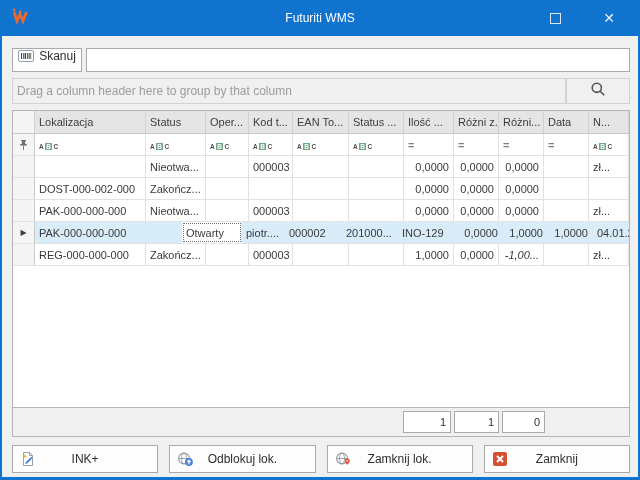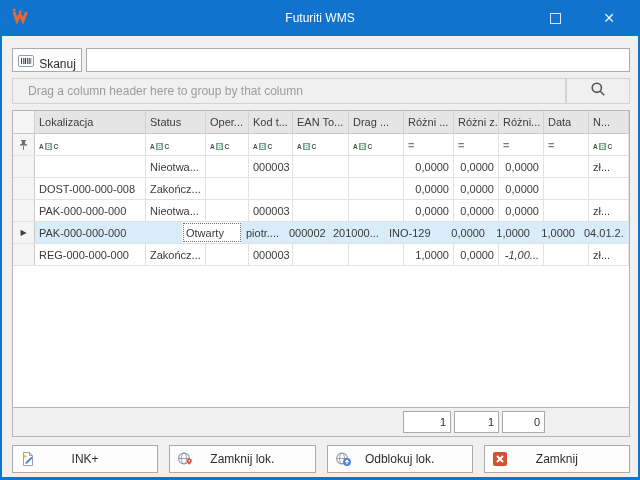--- a/index.html
+++ b/index.html
@@ -7,24 +7,24 @@
   .window { position:relative; width:640px; height:480px; background:#1073cd; }
   .titlebar { position:absolute; top:0; left:0; right:0; height:36px; display:flex; align-items:center; padding:0 10px;border-radius:12px; }
   .logo { flex:none; z-index:2; }
   .title { position:absolute; left:0; right:0; top:0; height:36px; line-height:36px; text-align:center; color:#ffffff; font-size:12px; }
   .winbtns { margin-left:auto; display:flex; align-items:center; gap:24px; z-index:2; padding-right:6px; }
   .maxbtn { width:30px; height:26px; display:flex; align-items:center; justify-content:center; cursor:default; }
   .maxbtn span { width:11px; height:11px; border:1px solid #d9e6f4; display:block; }
   .closebtn { width:30px; height:26px; color:#e9f1f9; font-size:14px; display:flex; align-items:center; justify-content:center; cursor:default; }
   .client { position:absolute; left:2px; right:2px; top:36px; bottom:3px; background:#f0f0f0; }
 
-  .scan-btn { position:absolute; left:10px; top:12px; width:70px; height:24px; background:#fdfdfd; border:1px solid #ababab; display:flex; align-items:flex-end; justify-content:center; gap:5px; font-size:12px; color:#2e2e2e; }
+  .scan-btn { position:absolute; left:10px; top:12px; width:70px; height:24px; background:#fdfdfd; border:1px solid #ababab; display:flex; align-items:flex-start; justify-content:center; gap:5px; font-size:12px; color:#2e2e2e; }
   .scan-input { position:absolute; left:84px; top:12px; right:8px; height:24px; background:#ffffff; border:1px solid #ababab; font-size:12px; padding:0 4px; font-family:"Liberation Sans",sans-serif; }
 
-  .group-panel { position:absolute; left:10px; top:42px; right:72px; height:26px; border:1px solid #d2d2d2; background:#f0f0f0; display:flex; align-items:center; padding-left:15px; color:#9c9c9c; font-size:12px; }
+  .group-panel { position:absolute; left:10px; top:42px; right:72px; height:26px; border:1px solid #d2d2d2; background:#f0f0f0; display:flex; align-items:center; padding-left:4px; color:#9c9c9c; font-size:12px; }
   .search-btn { position:absolute; top:42px; right:8px; width:64px; height:26px; border:1px solid #d2d2d2; background:#f0f0f0; display:flex; align-items:center; justify-content:center; }
 
   .grid { position:absolute; left:10px; right:8px; top:74px; bottom:40px; background:#ffffff; border:1px solid #b5b5b5; overflow:hidden; font-size:11px; color:#3a3a3a; }
   .gtable { position:absolute; top:0; left:0; right:0; }
   .row { display:flex; height:22px; border-bottom:1px solid #e2e2e2; background:#fff; }
   .hrow { height:23px; background:#e5e5e5; border-bottom:1px solid #c9c9c9; }
   .frow { background:#ffffff; }
   .cell { flex:none; border-right:1px solid #e2e2e2; padding:0 4px; display:flex; align-items:center; white-space:nowrap; overflow:hidden; }
   .hrow .cell { border-right:1px solid #d2d2d2; color:#3c3c3c; }
   .ind { width:22px; background:#f5f5f5; border-right:1px solid #c9c9c9; justify-content:center; }
@@ -99,22 +99,22 @@
 
     <div class="grid">
       <div class="gtable" id="gtable">
           <div class="row hrow">
             <div class="cell ind"></div>
             <div class="cell" style="width: 111px;">Lokalizacja</div>
             <div class="cell" style="width: 60px;">Status</div>
             <div class="cell" style="width: 43px;">Oper...</div>
             <div class="cell" style="width: 44px;">Kod t...</div>
             <div class="cell" style="width: 56px;">EAN To...</div>
-            <div class="cell" style="width: 55px;">Drag ...</div>
-            <div class="cell" style="width: 50px;">Różni ...</div>
+            <div class="cell" style="width: 55px;">Status ...</div>
+            <div class="cell" style="width: 50px;">Ilość ...</div>
             <div class="cell" style="width: 45px;">Różni z...</div>
             <div class="cell" style="width: 45px;">Różni...</div>
             <div class="cell" style="width: 45px;">Data</div>
             <div class="cell" style="width: 40px;">N...</div>
           </div>
           <div class="row frow">
             <div class="cell ind">
               <svg width="9" height="12" viewBox="0 0 9 12">
                 <path d="M2 1 h5 v1 l-1 .5 v2 l2 1 v1 H1 v-1 l2 -1 v-2 L2 2 z" fill="#6f6f6f"></path>
                 <rect x="4.1" y="6.8" width="0.9" height="4.2" fill="#6f6f6f"></rect>
@@ -163,21 +163,21 @@
             <div class="cell" style="width: 56px;"></div>
             <div class="cell" style="width: 55px;"></div>
             <div class="cell num" style="width: 50px;">0,0000</div>
             <div class="cell num" style="width: 45px;">0,0000</div>
             <div class="cell num" style="width: 45px;">0,0000</div>
             <div class="cell" style="width: 45px;"></div>
             <div class="cell" style="width: 40px;">zł...</div>
           </div>
           <div class="row">
             <div class="cell ind"></div>
-            <div class="cell" style="width: 111px;">DOST-000-000-008</div>
+            <div class="cell" style="width: 111px;">DOST-000-002-000</div>
             <div class="cell" style="width: 60px;">Zakończ...</div>
             <div class="cell" style="width: 43px;"></div>
             <div class="cell" style="width: 44px;"></div>
             <div class="cell" style="width: 56px;"></div>
             <div class="cell" style="width: 55px;"></div>
             <div class="cell num" style="width: 50px;">0,0000</div>
             <div class="cell num" style="width: 45px;">0,0000</div>
             <div class="cell num" style="width: 45px;">0,0000</div>
             <div class="cell" style="width: 45px;"></div>
             <div class="cell" style="width: 40px;"></div>
@@ -197,21 +197,21 @@
             <div class="cell" style="width: 40px;">zł...</div>
           </div>
           <div class="row sel">
             <div class="cell ind">
               <span class="arrow">▶</span>
             </div>
             <div class="cell" style="width: 111px;">PAK-000-000-000</div>
             <div class="cell focuscell" style="width: 60px; margin-left: 36px;">Otwarty</div>
             <div class="cell" style="width: 43px;">piotr....</div>
             <div class="cell" style="width: 44px;">000002</div>
-            <div class="cell" style="width: 56px;">201000...</div>
+            <div class="cell" style="width: 56px; margin-left: 13px;">201000...</div>
             <div class="cell" style="width: 55px;">INO-129</div>
             <div class="cell num" style="width: 50px;">0,0000</div>
             <div class="cell num" style="width: 45px;">1,0000</div>
             <div class="cell num" style="width: 45px;">1,0000</div>
             <div class="cell" style="width: 45px;">04.01.2...</div>
             <div class="cell" style="width: 40px;">rr...</div>
           </div>
           <div class="row">
             <div class="cell ind"></div>
             <div class="cell" style="width: 111px;">REG-000-000-000</div>
@@ -242,34 +242,34 @@
           <path d="M5 3 l.7 1.5 1.5.7 -1.5.7 -.7 1.5 -.7-1.5 -1.5-.7 1.5-.7 z" fill="#f3b73a"></path>
           <path d="M12.6 7 L7.2 12.4 l-1.9.6 .6-1.9 L11.3 5.7 z" fill="#4a84d8"></path>
         </svg>
         <span>INK+</span>
       </button>
       <button class="fbtn">
         <svg width="17" height="16" viewBox="0 0 17 16">
           <circle cx="7" cy="7.5" r="5.4" fill="none" stroke="#8e9aa4" stroke-width="1.1"></circle>
           <ellipse cx="7" cy="7.5" rx="2.5" ry="5.4" fill="none" stroke="#8e9aa4" stroke-width="0.9"></ellipse>
           <path d="M1.6 7.5 h10.8" stroke="#8e9aa4" stroke-width="0.9"></path>
-          <path d="M12.3 7.6 c1.6 0 2.5 1 2.5 2.2 0 1.5 -2.5 4 -2.5 4 s-2.5 -2.5 -2.5 -4 c0 -1.2 .9 -2.2 2.5 -2.2 z" fill="#e04a31"></path>
-          <circle cx="12.3" cy="9.8" r="0.9" fill="#ffffff"></circle>
-        </svg>
-        <span>Zamknij lok.</span>
+          <circle cx="12" cy="11" r="3.9" fill="#4a84d8"></circle>
+          <path d="M12 13.2 V9.5 M10.4 11 L12 9.3 L13.6 11" stroke="#ffffff" stroke-width="1.2" fill="none"></path>
+        </svg>
+        <span>Odblokuj lok.</span>
       </button>
       <button class="fbtn">
         <svg width="17" height="16" viewBox="0 0 17 16">
           <circle cx="7" cy="7.5" r="5.4" fill="none" stroke="#8e9aa4" stroke-width="1.1"></circle>
           <ellipse cx="7" cy="7.5" rx="2.5" ry="5.4" fill="none" stroke="#8e9aa4" stroke-width="0.9"></ellipse>
           <path d="M1.6 7.5 h10.8" stroke="#8e9aa4" stroke-width="0.9"></path>
-          <circle cx="12" cy="11" r="3.9" fill="#4a84d8"></circle>
-          <path d="M12 13.2 V9.5 M10.4 11 L12 9.3 L13.6 11" stroke="#ffffff" stroke-width="1.2" fill="none"></path>
-        </svg>
-        <span>Odblokuj lok.</span>
+          <path d="M12.3 7.6 c1.6 0 2.5 1 2.5 2.2 0 1.5 -2.5 4 -2.5 4 s-2.5 -2.5 -2.5 -4 c0 -1.2 .9 -2.2 2.5 -2.2 z" fill="#e04a31"></path>
+          <circle cx="12.3" cy="9.8" r="0.9" fill="#ffffff"></circle>
+        </svg>
+        <span>Zamknij lok.</span>
       </button>
       <button class="fbtn">
         <svg width="16" height="16" viewBox="0 0 16 16">
           <rect x="1" y="1" width="14" height="14" rx="2" fill="#d64f31"></rect>
           <path d="M5 5 l6 6 M11 5 l-6 6" stroke="#ffffff" stroke-width="2"></path>
         </svg>
         <span>Zamknij</span>
       </button>
     </div>
 

